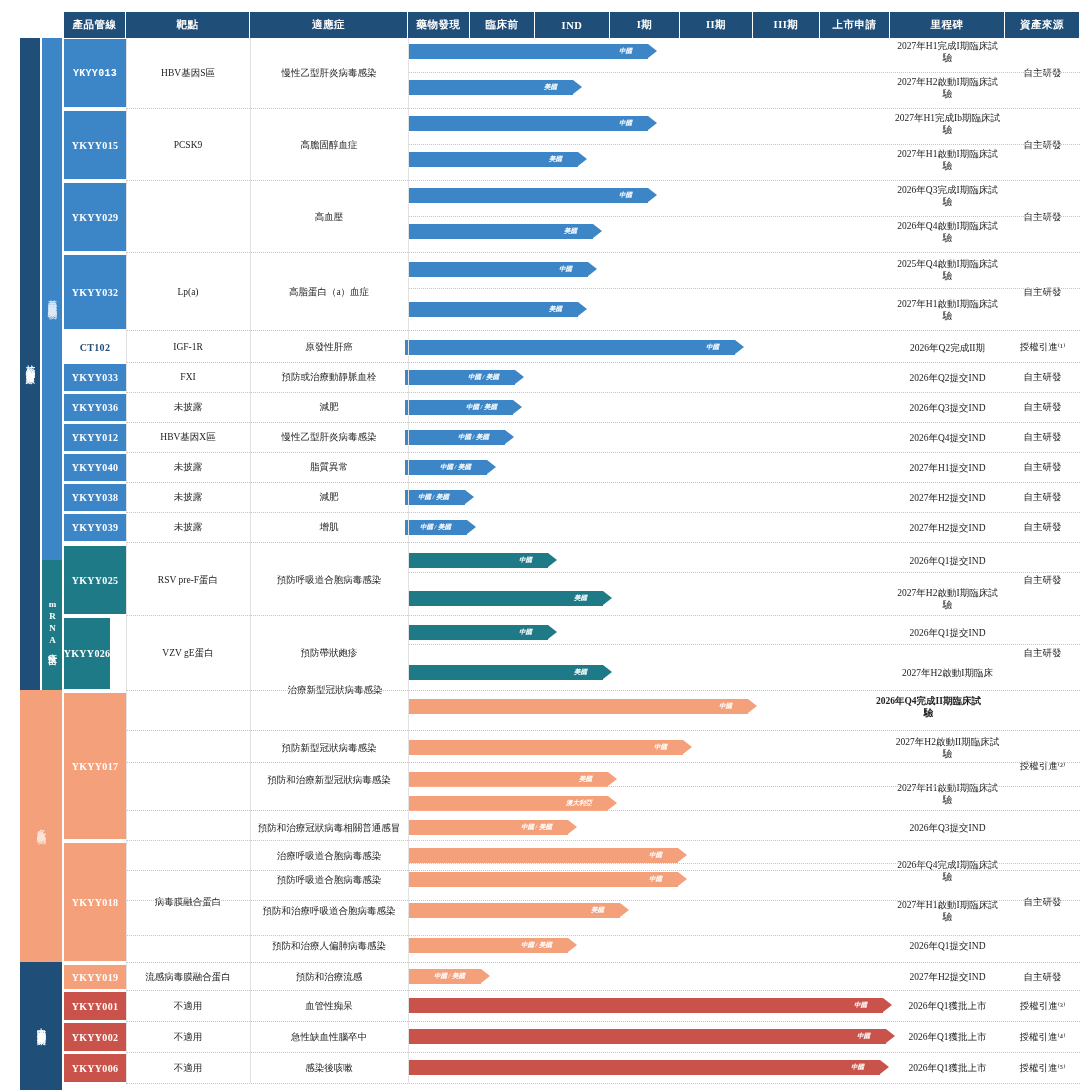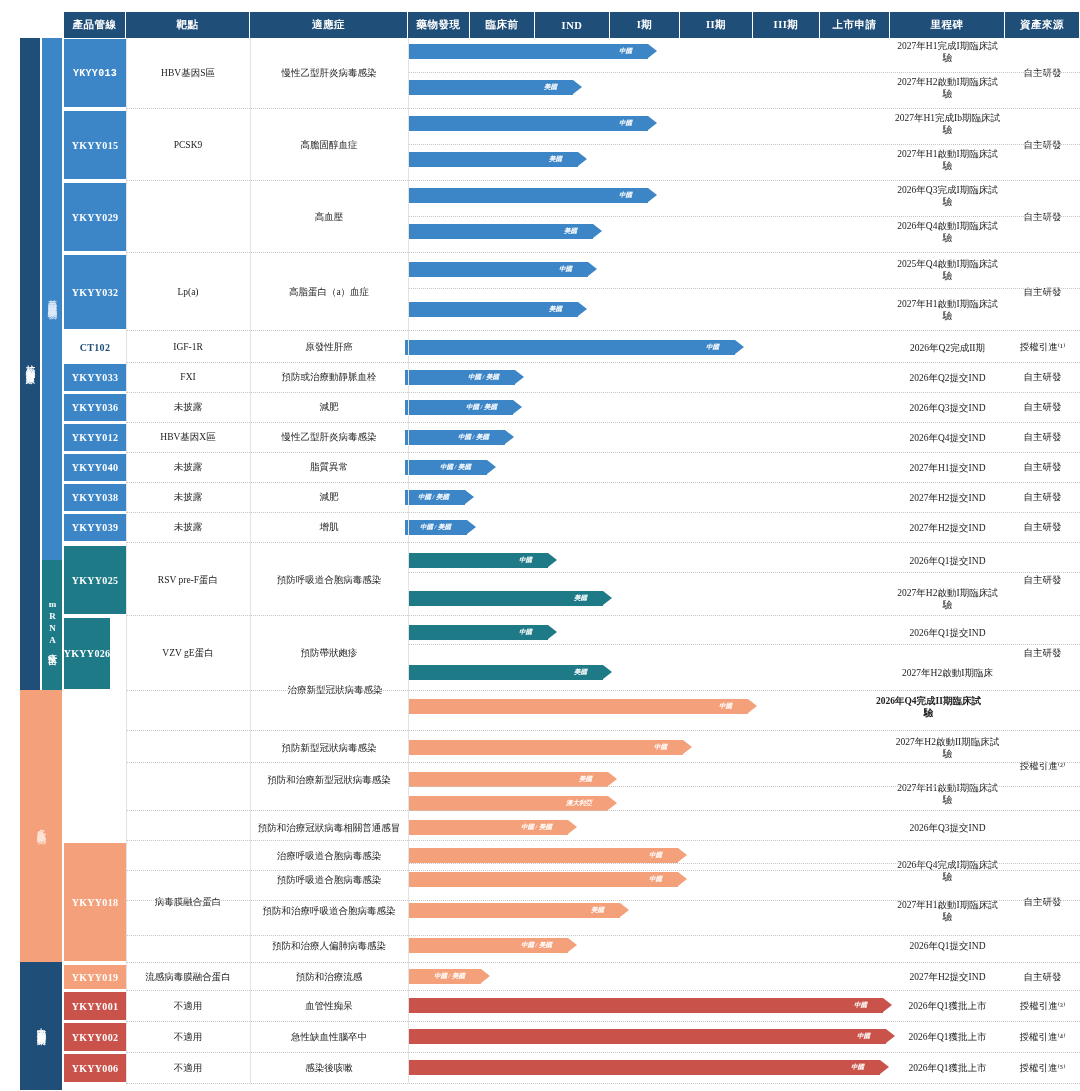--- a/index.html
+++ b/index.html
@@ -211,20 +211,21 @@
     <div class="cell" style="left: 250px; top: 617px; width: 158px; height: 73px;">預防帶狀皰疹</div>
     <div class="cell" style="left: 1005px; top: 617px; width: 75px; height: 73px;">自主研發</div>
     <div class="bar b-teal" style="left: 408px; top: 625px; width: 140px;">
       <span class="lbl">中國</span>
     </div>
     <div class="cell" style="left: 890px; top: 615px; width: 115px; height: 36px;">2026年Q1提交IND</div>
     <div class="bar b-teal" style="left: 408px; top: 665px; width: 195px;">
       <span class="lbl">美國</span>
     </div>
     <div class="cell" style="left: 890px; top: 655px; width: 115px; height: 36px;">2027年H2啟動I期臨床</div>
+    <div class="code c-pep" style="left: 64px; top: 692px; width: 62px; height: 148px;">YKYY017</div>
     <div class="cell" style="left: 1005px; top: 692px; width: 75px; height: 148px;">授權引進⁽²⁾</div>
     <div class="bar b-pep" style="left: 408px; top: 699px; width: 340px;">
       <span class="lbl">中國</span>
     </div>
     <div class="cell" style="left: 250px; top: 672px; width: 170px; height: 36px; text-align: center;">治療新型冠狀病毒感染</div>
     <div class="cell" style="left: 871px; top: 689px; width: 115px; height: 36px; font-weight: bold;">2026年Q4完成II期臨床試驗</div>
     <div class="bar b-pep" style="left: 408px; top: 740px; width: 275px;">
       <span class="lbl">中國</span>
     </div>
     <div class="cell" style="left: 250px; top: 730px; width: 158px; height: 36px;">預防新型冠狀病毒感染</div>

